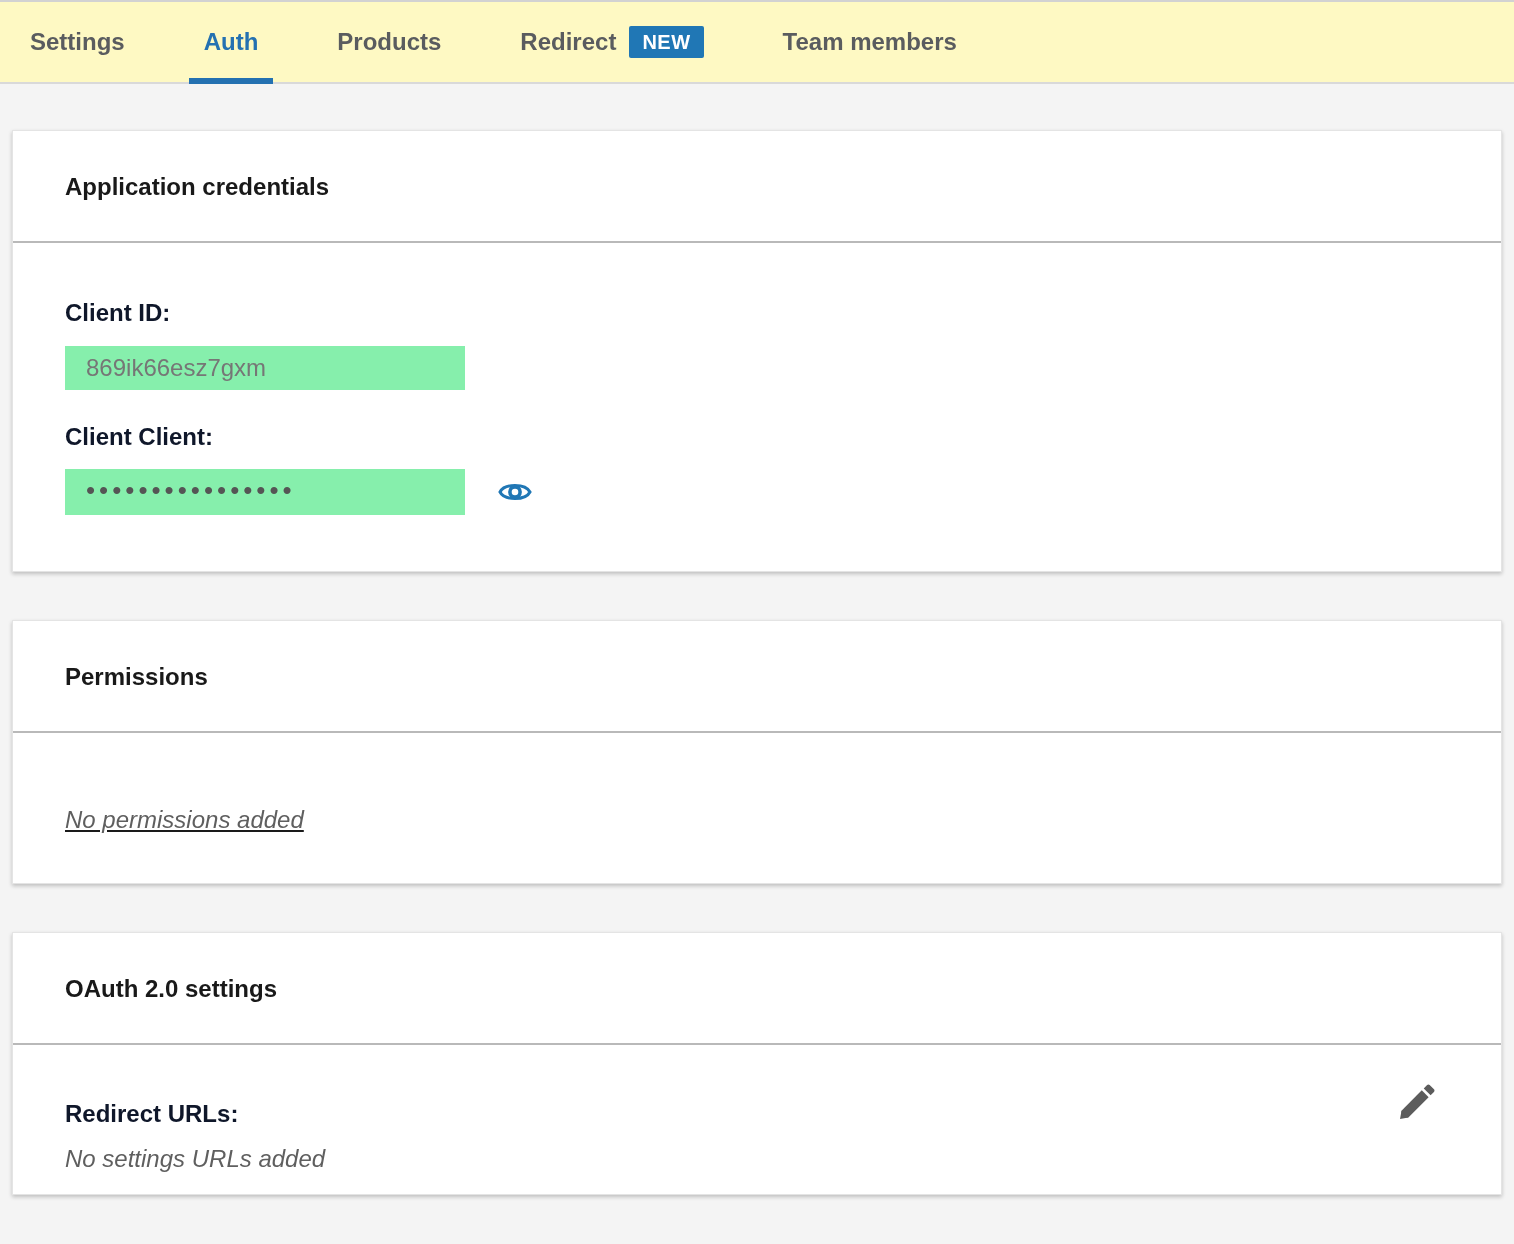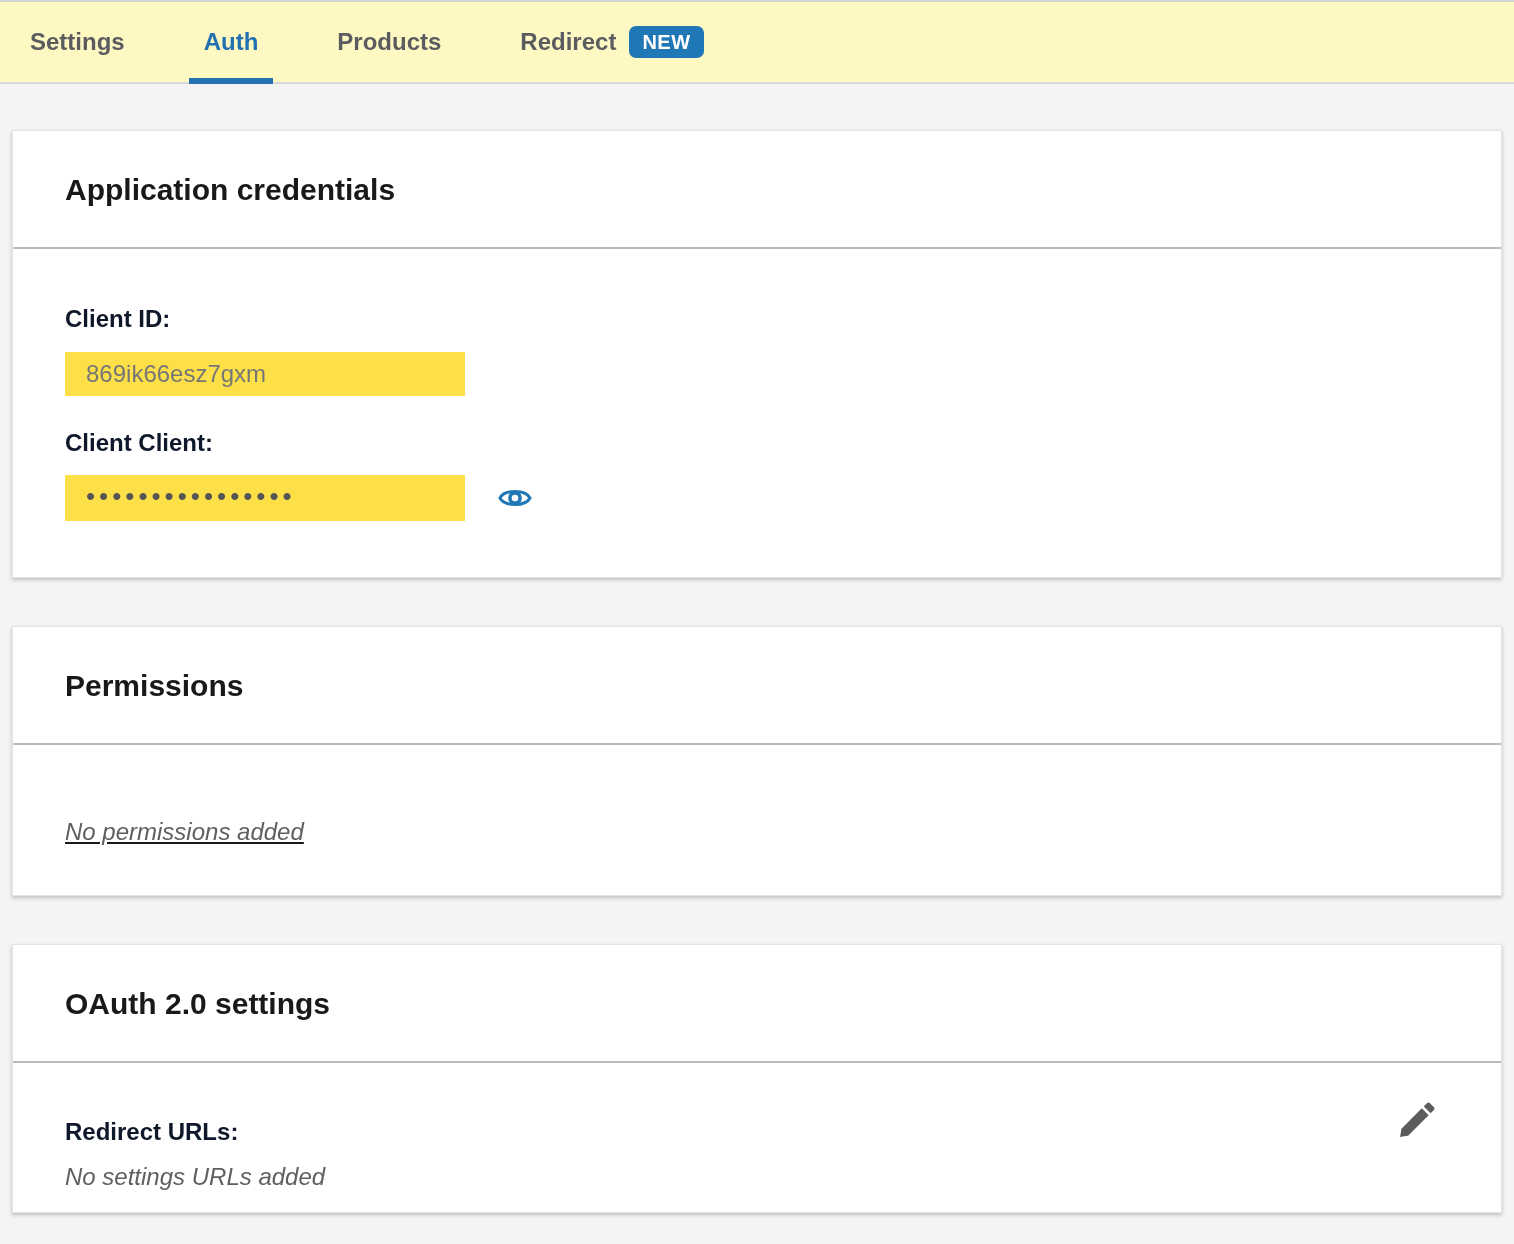--- a/index.html
+++ b/index.html
@@ -40,58 +40,58 @@
     left:0; right:0; bottom:-2px;
     height:6px;
     background:#2471b1;
   }
   .badge {
     background:#2077b5;
     color:#ffffff;
     font-size:20px;
     font-weight:700;
     padding:6px 13px;
-    border-radius:7px;
+    border-radius:2px;
     line-height:1;
     letter-spacing:0.5px;
   }
 
   
   .card {
     background:#ffffff;
     width:1490px;
     margin-left:12px;
     border:1px solid #e4e4e4;
     box-shadow:0 2px 4px rgba(0,0,0,0.22);
   }
   .card + .card, .card.first { margin-top:46px; }
   .card.gap48 { margin-top:48px; }
   .card-header {
     padding:42px 52px 40px 52px;
     border-bottom:2px solid #b9b9b9;
   }
   .card-title {
-    font-size:30px;
+    font-size:24px;
     font-weight:700;
     color:#191919;
   }
 
   
   .cred-body { padding:56px 52px 56px 52px; }
   .field-label {
     font-size:24px;
     font-weight:700;
     color:#0f172a;
     line-height:28px;
   }
   .value-box {
     margin-top:19px;
     width:400px;
     height:44px;
-    background:#fde047;
+    background:#86efac;
     display:flex;
     align-items:center;
     padding-left:21px;
     font-size:24px;
     color:#767676;
   }
   .secret-label { margin-top:33px; }
   .secret-row {
     margin-top:18px;
     display:flex;
@@ -142,20 +142,21 @@
 <body>
 
 <nav class="tabbar">
   <div class="tab">Settings</div>
   <div class="tab active">Auth</div>
   <div class="tab">Products</div>
   <div class="tab">
     <span>Redirect</span>
     <span class="badge">NEW</span>
   </div>
+  <div class="tab">Team members</div>
 </nav>
 
 <section class="card first">
   <div class="card-header">
     <h2 class="card-title">Application credentials</h2>
   </div>
   <div class="cred-body">
     <div class="field-label">Client ID:</div>
     <div class="value-box">869ik66esz7gxm</div>
 

